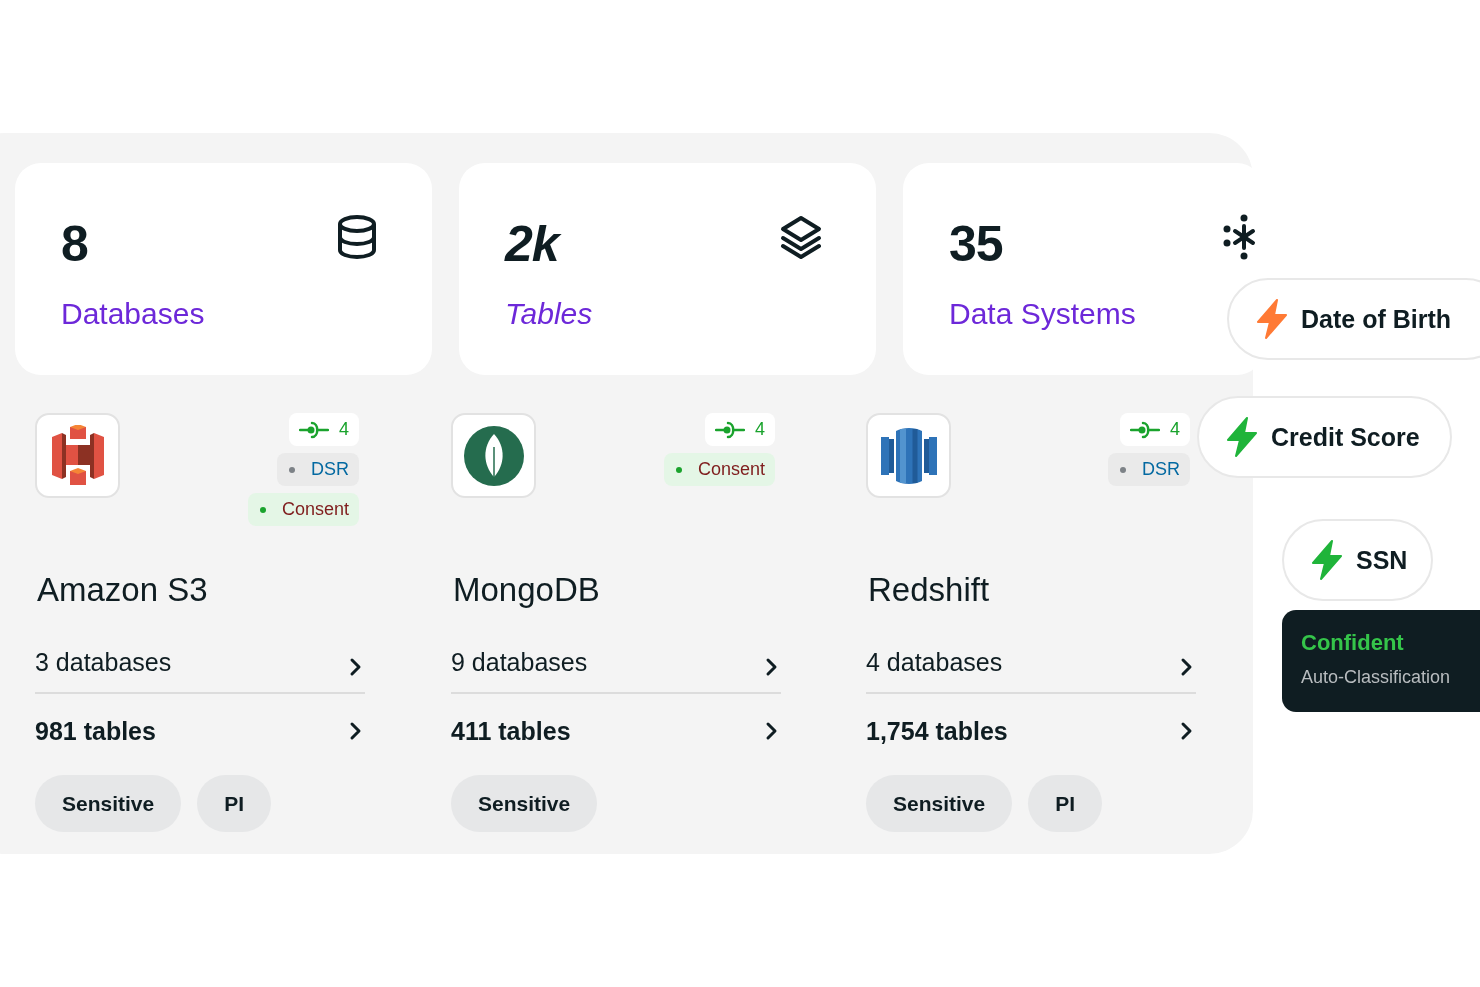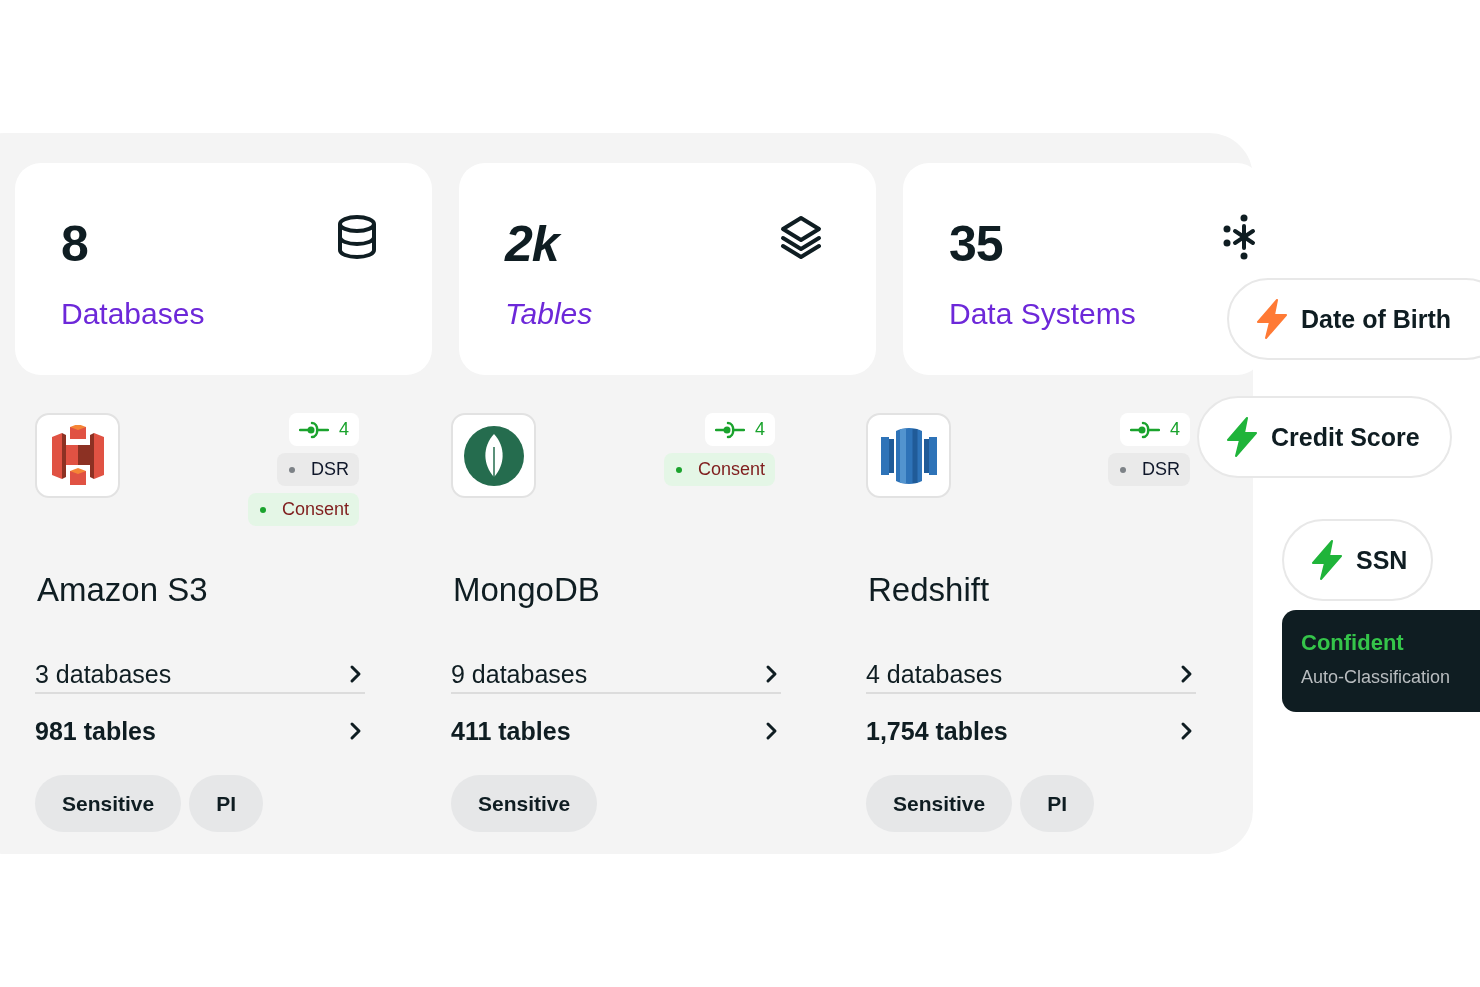--- a/index.html
+++ b/index.html
@@ -28,32 +28,32 @@
   .badges { position: absolute; right: 8px; top: 0; display: flex; flex-direction: column; align-items: flex-end; gap: 7px; }
   .badge-link {
     height: 33px; padding: 0 10px; background: #ffffff; border-radius: 8px;
     display: flex; align-items: center; gap: 10px; color: #1aa32d; font-size: 18px;
   }
   .badge-status {
     height: 33px; padding: 0 10px 0 12px; border-radius: 8px;
     display: flex; align-items: center; gap: 16px; font-size: 18px;
   }
   .badge-status .dot { width: 6px; height: 6px; border-radius: 50%; }
-  .badge-dsr { background: #eaeaea; color: #0f172a; }
+  .badge-dsr { background: #eaeaea; color: #0369a1; }
   .badge-dsr .dot { background: #7d8287; }
   .badge-consent { background: #e4f6e6; color: #7f1d1d; }
   .badge-consent .dot { background: #1aa32d; }
 
   .sys-name { position: absolute; left: 2px; top: 134px; font-size: 33px; color: #0f1d22; margin-top: 24px; }
   .row { position: absolute; left: 0; width: 330px; height: 40px; display: flex; align-items: center; justify-content: space-between; font-size: 25px; color: #0f1d22; cursor: pointer; }
-  .row1 { top: 241px; }
+  .row1 { top: 224px; align-items: flex-end; }
   .row2 { top: 298px; font-weight: bold; }
   .divider { position: absolute; left: 0; top: 279px; width: 330px; height: 2px; background: #dcdcdc; }
   .chev { width: 20px; height: 20px; }
-  .tags { position: absolute; left: 0; top: 362px; display: flex; gap: 8px; }
+  .tags { position: absolute; left: 0; top: 362px; display: flex; gap: 16px; }
   .tag {
     height: 57px; padding: 0 27px; border-radius: 29px; background: #e6e7e8;
     display: flex; align-items: center; font-size: 21px; font-weight: 700; color: #0f1d22;
   }
 
   .pill {
     position: absolute; height: 82px; background: #ffffff; border: 2px solid #e8e8e8;
     border-radius: 41px; display: flex; align-items: center; gap: 12px;
     padding-left: 26px; font-size: 25px; font-weight: 700; color: #0f1d22;
   }

